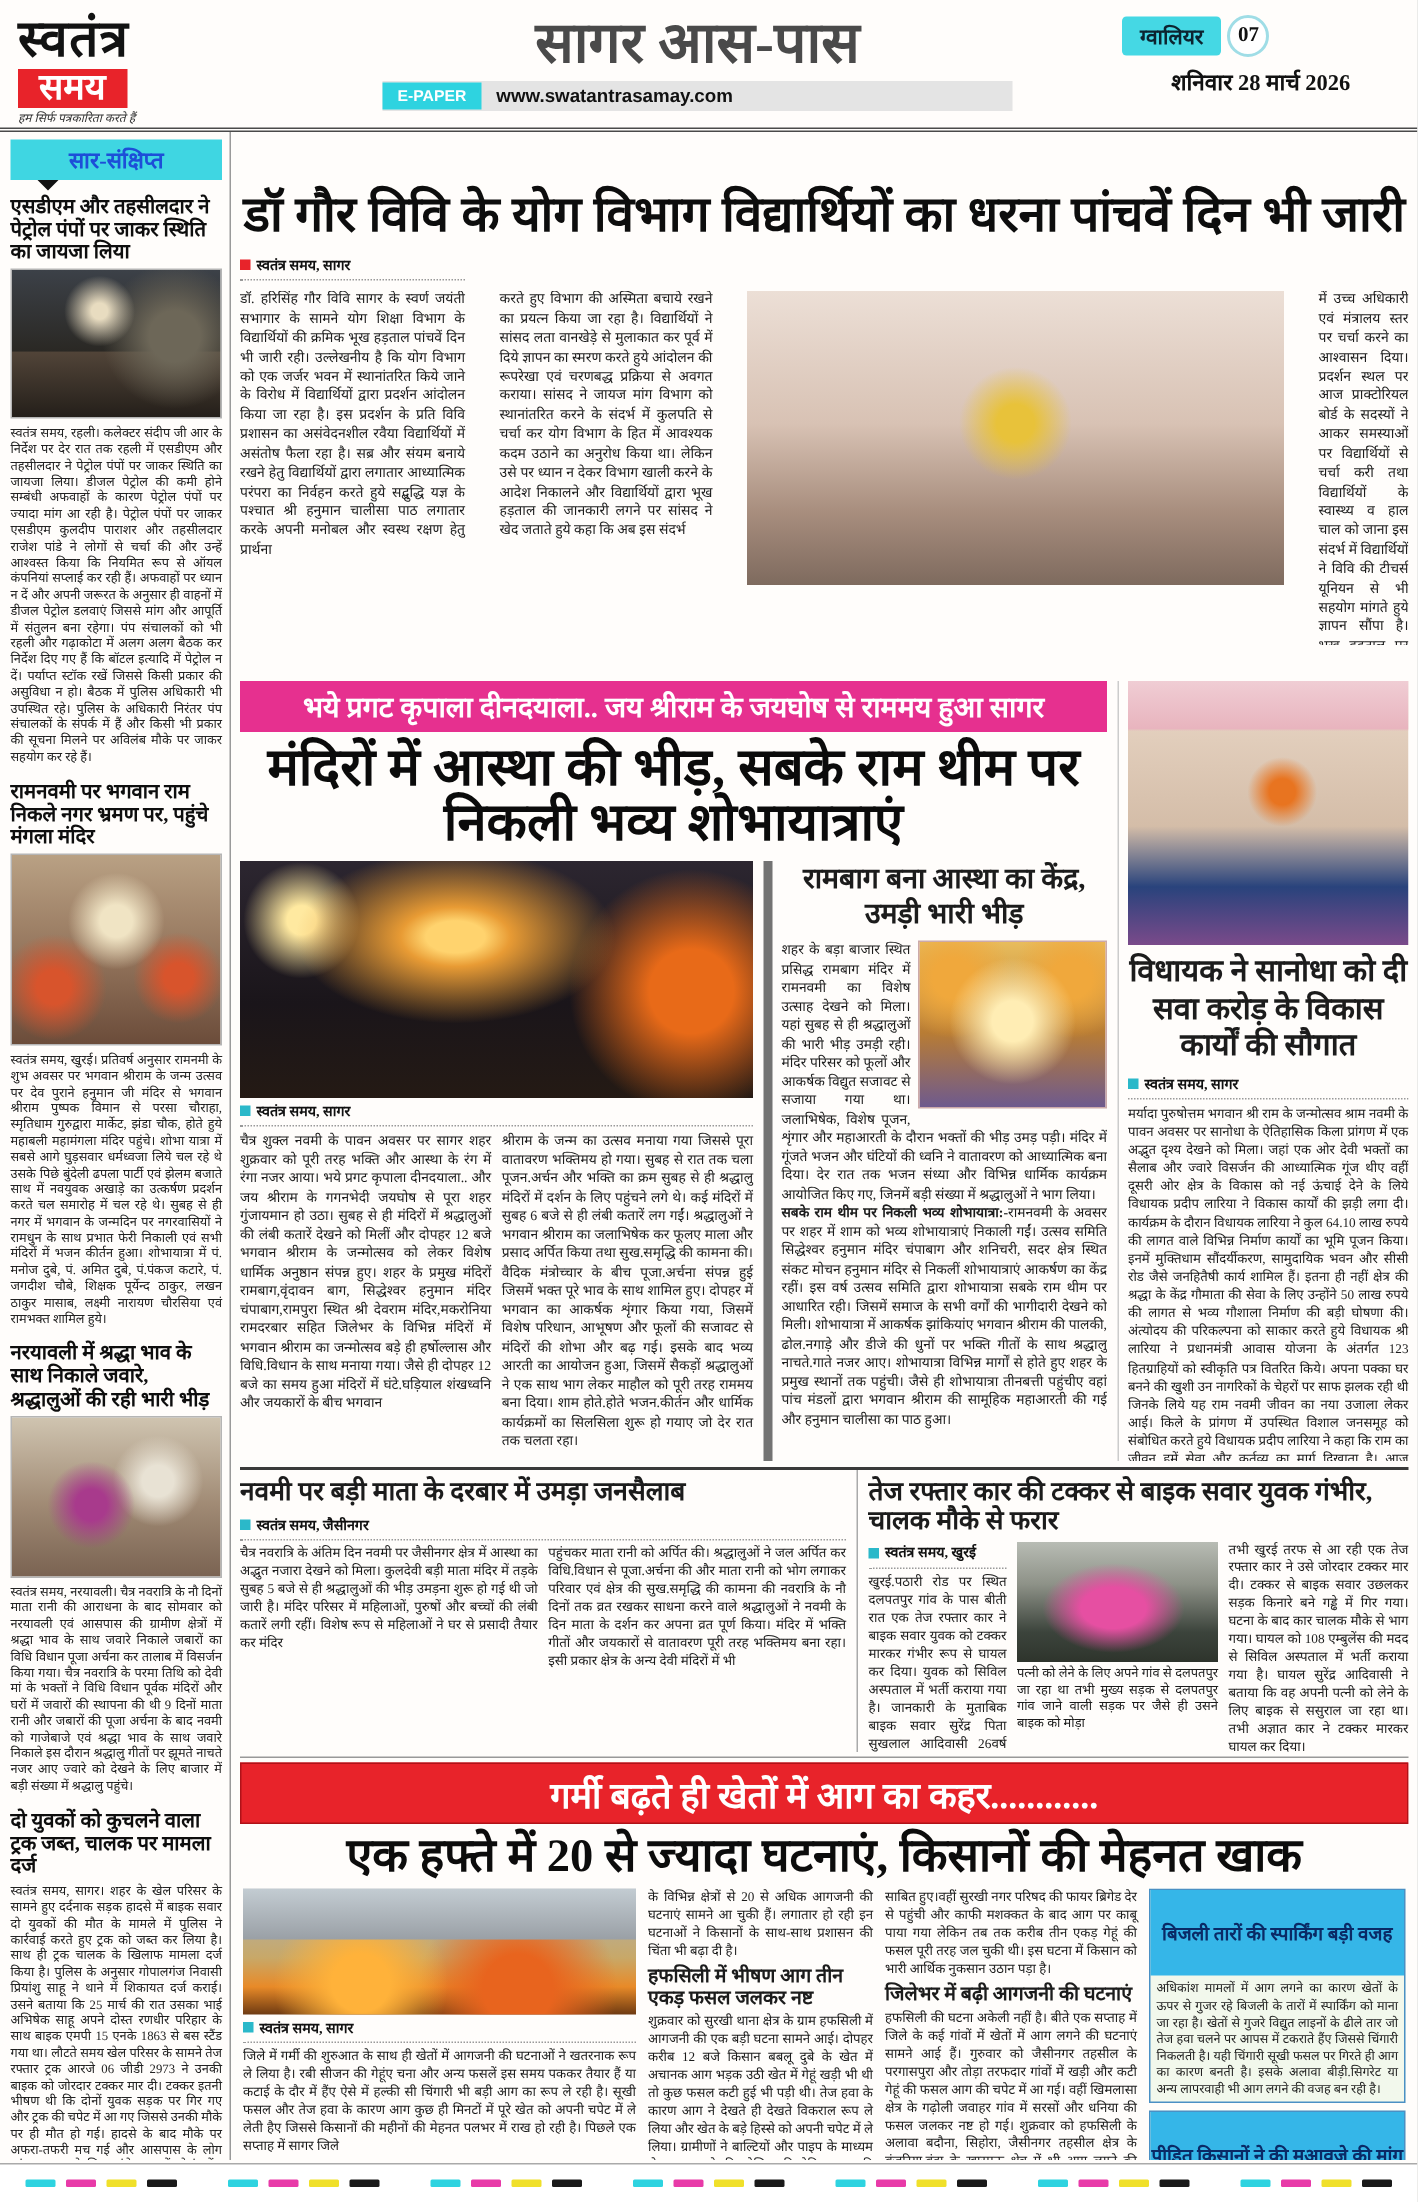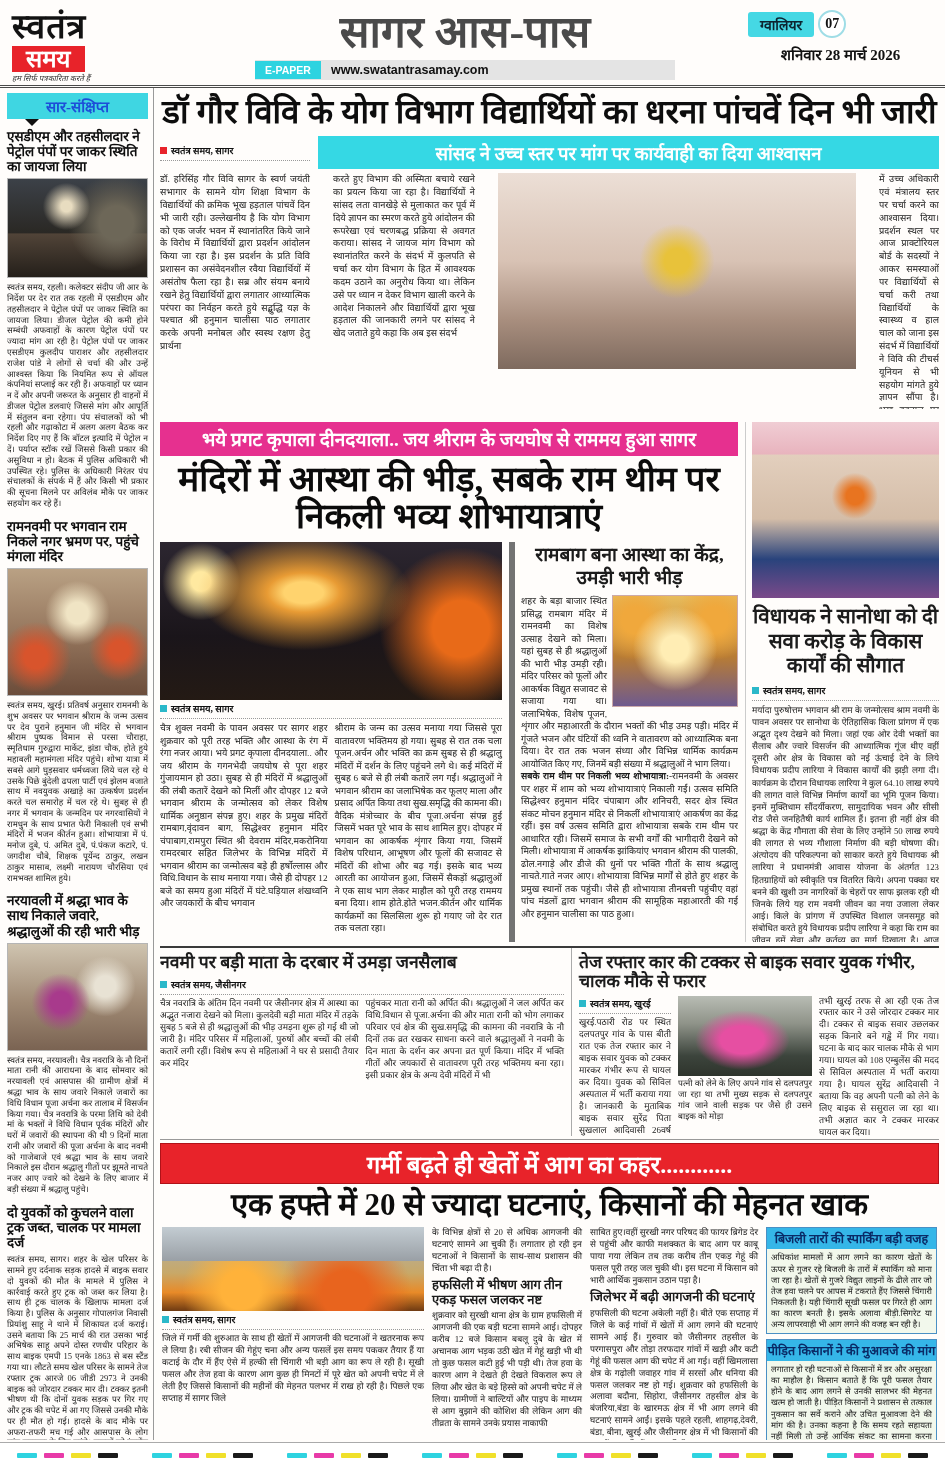--- a/index.html
+++ b/index.html
@@ -10,21 +10,21 @@
 
   
   .masthead { height:88px; display:flex; align-items:flex-start; gap:10px;
               padding:10px 12px 0 12px; border-bottom:3px double #4a4a4a; }
   .logo-block { width:170px; line-height:1; }
   .logo-top { font-size:34px; font-weight:800; color:#121212; letter-spacing:1px; }
   .logo-bottom { display:inline-block; background:#e8232a; color:#fff; font-weight:800;
                  font-size:24px; padding:1px 14px; margin-top:2px; }
   .tagline { font-size:8px; font-style:italic; color:#333; margin-top:3px; white-space:nowrap; }
   .mast-center { flex:1; text-align:center; }
-  .section-title { font-size:44px; font-weight:800; color:#4a4a4a; line-height:1.05; }
+  .section-title { font-size:38px; font-weight:800; color:#4a4a4a; line-height:1.05; }
   .web-bar { margin:4px auto 0; width:420px; background:#e4e4e4; display:flex;
              align-items:center; height:20px; }
   .epaper-badge { background:#2ed3e0; color:#fff; font-weight:800; font-size:10.5px;
                   font-family:"Liberation Sans",sans-serif; padding:3px 10px; }
   .website { font-size:12.5px; font-weight:700; padding-left:10px; color:#111;
              font-family:"Liberation Sans",sans-serif; }
   .mast-right { width:185px; text-align:center; }
   .city-row { display:flex; align-items:center; justify-content:flex-start; gap:4px; }
   .city-pill { background:#45d8e4; color:#0c2430; font-weight:800; font-size:14px;
                padding:3px 12px; border-radius:3px; }
@@ -91,21 +91,21 @@
                 radial-gradient(circle at 70% 80%, #e8641e 0 12%, rgba(0,0,0,0) 34%),
                 linear-gradient(180deg,#aab2b8 0%, #c8a868 55%, #e88a28 78%, #6e3a12 100%); }
 
   
   .byline { display:flex; align-items:center; gap:4px; font-weight:800; font-size:9.5px;
             color:#111; border-bottom:1px dotted #999; padding:2px 0 3px 0; margin-bottom:3px; }
   .by-sq { width:7px; height:7px; display:inline-block; }
   .by-red { background:#e8232a; } .by-cyan { background:#2bb8c9; }
 
   
-  .top-story { height:330px; overflow:hidden; }
+  .top-story { height:330px; overflow:hidden;margin-top:32px; }
   .top-story h1 { font-size:33px; font-weight:800; line-height:1.1; text-align:center;
                   padding:4px 2px 6px 2px; color:#0d0d0d; }
   .ts-row2 { display:flex; align-items:center; gap:8px; margin-bottom:4px; }
   .ts-row2 .byline { width:150px; border-bottom:1px dotted #999; }
   .cyan-band { flex:1; background:#35d8e4; color:#fff; font-weight:800; font-size:18.5px;
                text-align:center; padding:4px 2px; }
   .ts-cols { display:flex; gap:23px; height:236px; overflow:hidden; }
   .ts-col { font-size:9.3px; line-height:1.38; text-align:justify; }
   .ts-c1 { width:150px; } .ts-c2 { width:142px; }
   .ts-photo { width:358px; }
@@ -154,21 +154,21 @@
   .fire h2 { font-size:31px; font-weight:800; text-align:center; line-height:1.08;
              padding:4px 0 6px 0; color:#0c0c0c; }
   .fire-row { display:flex; gap:8px; padding:0 2px; height:232px; overflow:hidden; }
   .f-c1 { width:262px; }
   .f-text { font-size:8.8px; line-height:1.36; text-align:justify; }
   .f-c2 { width:150px; } .f-c3 { width:168px; }
   .f-sub { font-size:13px; font-weight:800; line-height:1.12; padding:3px 0; }
   .f-c4 { flex:1; }
   .info-box { border:1px solid #4a90c4; background:#f2f8ec; margin-bottom:5px; }
   .info-box .ib-head { background:#35b6e8; color:#0a2a66; font-weight:800; font-size:12.5px;
-                       text-align:center; padding:2px 0; }
+                       text-align:center; padding:20px 0; }
   .info-box .ib-body { font-size:8.4px; line-height:1.32; text-align:justify; padding:3px 4px; }
 
   
   .footer { position:absolute; left:0; right:0; bottom:0; height:26px;
             border-top:1px solid #aaa; background:#fff; display:flex; align-items:center; }
   .marks { flex:1; display:flex; justify-content:space-around; align-items:center; }
   .mark-group { display:flex; gap:7px; }
   .mark-group span { width:20px; height:5px; border-radius:1px; display:inline-block; }
 </style>
 </head>
@@ -229,21 +229,20 @@
 
     <main class="main">
 
       <section class="top-story">
         <h1>डॉ गौर विवि के योग विभाग विद्यार्थियों का धरना पांचवें दिन भी जारी</h1>
         <div class="ts-row2">
           <div class="byline">
             <span class="by-sq by-red"></span>
             <span>स्वतंत्र समय, सागर</span>
           </div>
-          <div class="cyan-band">सांसद ने उच्च स्तर पर मांग पर कार्यवाही का दिया आश्वासन</div>
         </div>
         <div class="ts-cols">
           <p class="ts-col ts-c1">डॉ. हरिसिंह गौर विवि सागर के स्वर्ण जयंती सभागार के सामने योग शिक्षा विभाग के विद्यार्थियों की क्रमिक भूख हड़ताल पांचवें दिन भी जारी रही। उल्लेखनीय है कि योग विभाग को एक जर्जर भवन में स्थानांतरित किये जाने के विरोध में विद्यार्थियों द्वारा प्रदर्शन आंदोलन किया जा रहा है। इस प्रदर्शन के प्रति विवि प्रशासन का असंवेदनशील रवैया विद्यार्थियों में असंतोष फैला रहा है। सब्र और संयम बनाये रखने हेतु विद्यार्थियों द्वारा लगातार आध्यात्मिक परंपरा का निर्वहन करते हुये सद्बुद्धि यज्ञ के पश्चात श्री हनुमान चालीसा पाठ लगातार करके अपनी मनोबल और स्वस्थ रक्षण हेतु प्रार्थना</p>
           <p class="ts-col ts-c2">करते हुए विभाग की अस्मिता बचाये रखने का प्रयत्न किया जा रहा है। विद्यार्थियों ने सांसद लता वानखेड़े से मुलाकात कर पूर्व में दिये ज्ञापन का स्मरण करते हुये आंदोलन की रूपरेखा एवं चरणबद्ध प्रक्रिया से अवगत कराया। सांसद ने जायज मांग विभाग को स्थानांतरित करने के संदर्भ में कुलपति से चर्चा कर योग विभाग के हित में आवश्यक कदम उठाने का अनुरोध किया था। लेकिन उसे पर ध्यान न देकर विभाग खाली करने के आदेश निकालने और विद्यार्थियों द्वारा भूख हड़ताल की जानकारी लगने पर सांसद ने खेद जताते हुये कहा कि अब इस संदर्भ</p>
           <div class="ts-photo ph ph-group"></div>
           <p class="ts-col ts-c3">में उच्च अधिकारी एवं मंत्रालय स्तर पर चर्चा करने का आश्वासन दिया। प्रदर्शन स्थल पर आज प्राक्टोरियल बोर्ड के सदस्यों ने आकर समस्याओं पर विद्यार्थियों से चर्चा करी तथा विद्यार्थियों के स्वास्थ्य व हाल चाल को जाना इस संदर्भ में विद्यार्थियों ने विवि की टीचर्स यूनियन से भी सहयोग मांगते हुये ज्ञापन सौंपा है। भूख हड़ताल पर बैठने वालों में पुरातन छात्रों ने भी समर्थन किया। इस भूख हड़ताल में अंजली, अर्पिता, अंजली, देवेश, गोलू, रामावतार, प्रिंस, पूर्णिमा, अनु, नैंसी, योगिता, सृष्टि, बादल, आराधना, गौरव, अनिकेत, सृजल, संगीत गोविंद गुरु शामिल रहे।</p>
         </div>
       </section>
 
       <div class="mid-wrap">

